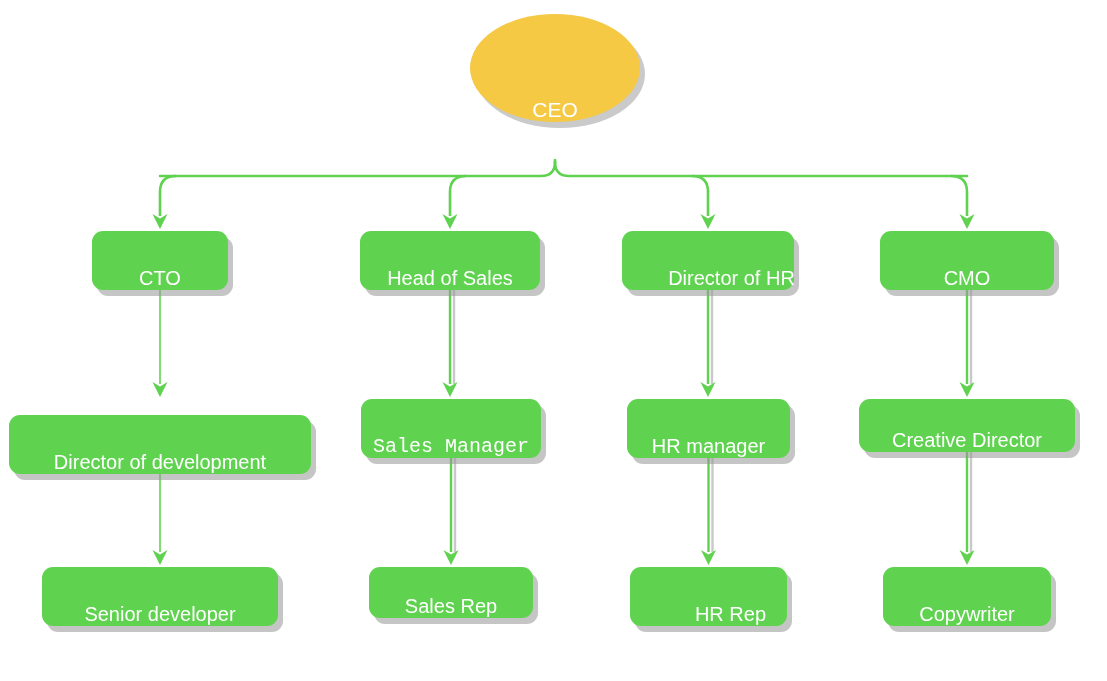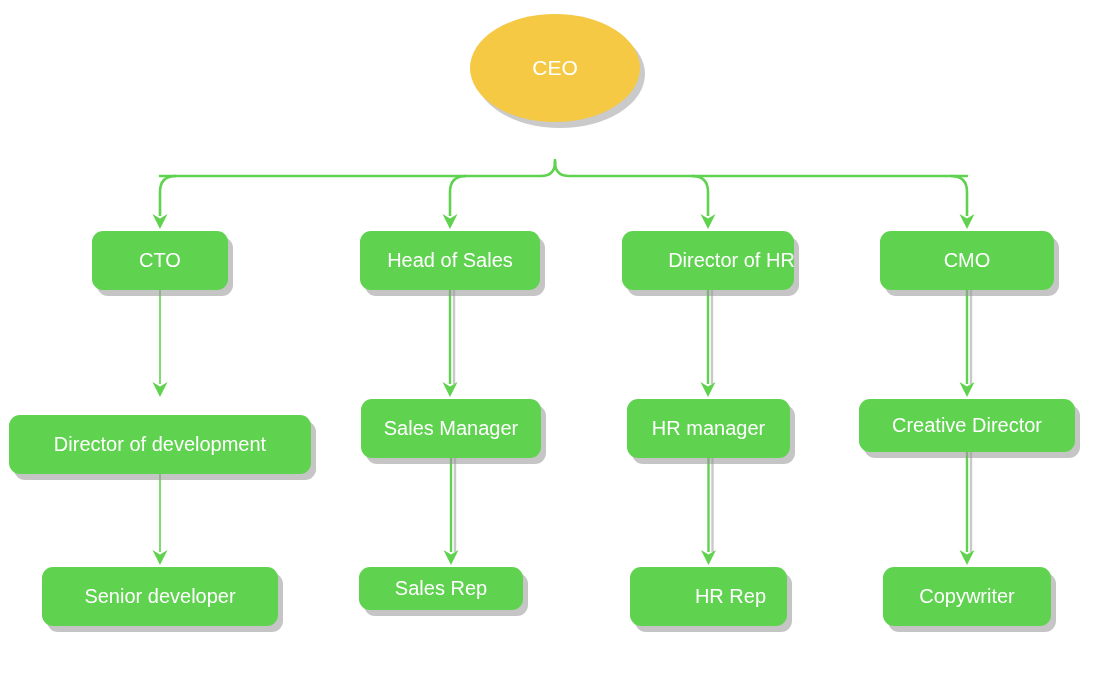--- a/index.html
+++ b/index.html
@@ -23,21 +23,21 @@
     left: 0;
     top: 0;
     width: 1107px;
     height: 681px;
     pointer-events: none;
   }
   .node {
     position: absolute;
     box-sizing: border-box;
     display: flex;
-    align-items: center;
+    align-items: flex-end;
     justify-content: center;
     color: #ffffff;
     text-align: center;
     line-height: 1.15;
     white-space: nowrap;
     user-select: none;
   }
   .node-box {
     background: #5FD24F;
     border-radius: 11px;
@@ -105,34 +105,34 @@
   <div class="node node-box" style="left: 622px; top: 231px; width: 172px; height: 59px; padding-left: 47px;">
     <span>Director of HR</span>
   </div>
   <div class="node node-box" style="left: 880px; top: 231px; width: 174px; height: 59px;">
     <span>CMO</span>
   </div>
 
   <div class="node node-box" style="left: 9px; top: 399px; width: 302px; height: 59px; margin-top: 16px;">
     <span>Director of development</span>
   </div>
-  <div class="node node-box" style="left: 361px; top: 399px; width: 180px; height: 59px;">
+  <div class="node node-box" style="left: 361px; top: 399px; width: 180px; height: 59px; font-family: Liberation Mono, monospace;">
     <span>Sales Manager</span>
   </div>
   <div class="node node-box" style="left: 627px; top: 399px; width: 163px; height: 59px;">
     <span>HR manager</span>
   </div>
   <div class="node node-box" style="left: 859px; top: 399px; width: 216px; height: 53px;">
     <span>Creative Director</span>
   </div>
 
   <div class="node node-box" style="left: 42px; top: 567px; width: 236px; height: 59px;">
     <span>Senior developer</span>
   </div>
-  <div class="node node-box" style="left: 359px; top: 567px; width: 164px; height: 43px;">
+  <div class="node node-box" style="left: 369px; top: 567px; width: 164px; height: 51px;">
     <span>Sales Rep</span>
   </div>
   <div class="node node-box" style="left: 630px; top: 567px; width: 157px; height: 59px; padding-left: 44px;">
     <span>HR Rep</span>
   </div>
   <div class="node node-box" style="left: 883px; top: 567px; width: 168px; height: 59px;">
     <span>Copywriter</span>
   </div>
 
 </div>

